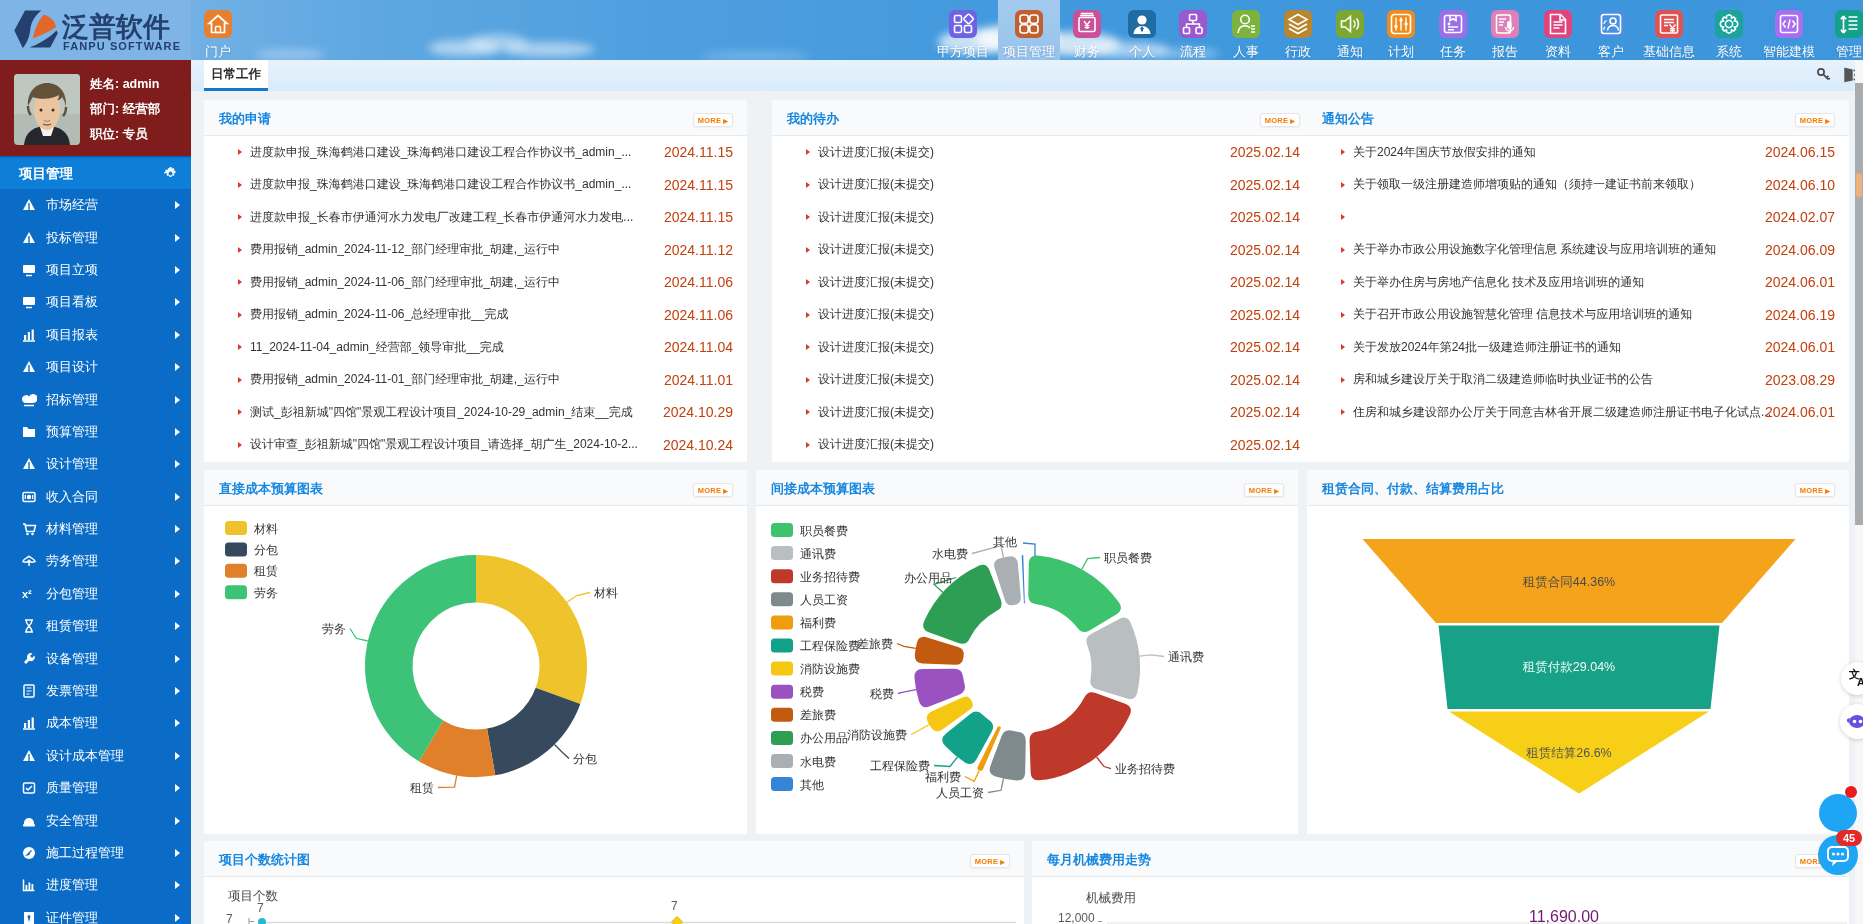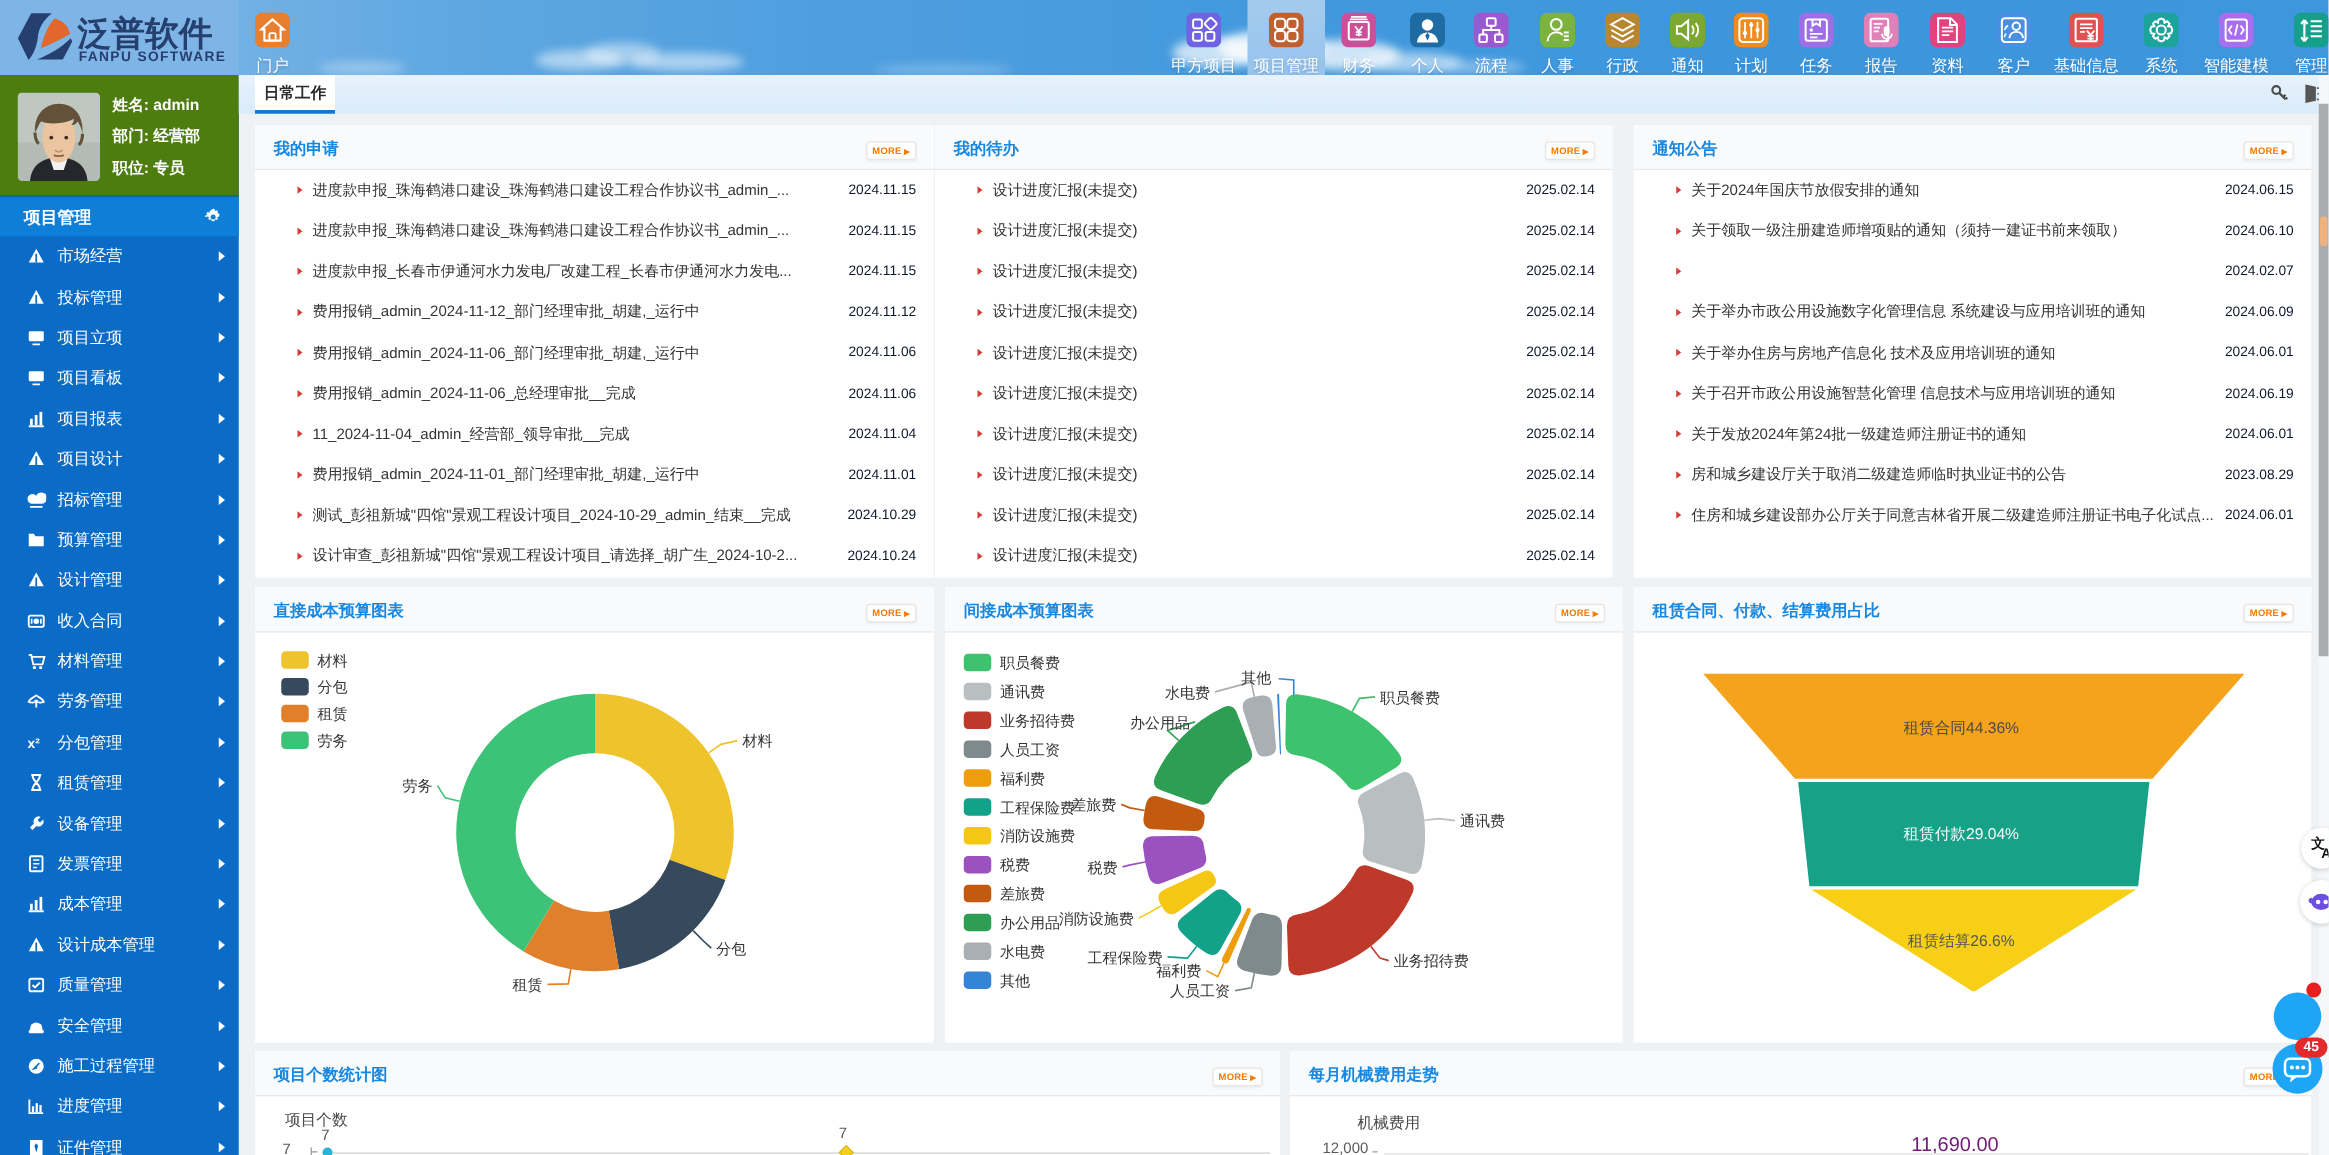--- a/index.html
+++ b/index.html
@@ -11,21 +11,21 @@
 .cloud { position:absolute; background:#fff; border-radius:50%; filter:blur(4px); }
 #logo { position:absolute; left:0; top:0; width:191px; height:60px; background:#7fb5e6; }
 #logotxt { position:absolute; left:62px; top:9px; color:#25406f; font-size:27px; font-weight:bold; font-family:"Liberation Sans",sans-serif; }
 #logoen { position:absolute; left:63px; top:40px; color:#25406f; font-size:11px; font-weight:bold; letter-spacing:1.1px; }
 .navitem { position:absolute; top:10px; width:62px; text-align:center; }
 .navlab { color:#fff; font-size:13px; margin-top:1px; white-space:nowrap; text-shadow:0 1px 2px rgba(0,60,120,.25); }
 #menhu { position:absolute; left:187px; top:10px; width:62px; text-align:center; }
 
 
 #sidebar { position:absolute; left:0; top:60px; width:191px; height:864px; background:#0a6cc6; }
-#userarea { position:absolute; left:0; top:0; width:191px; height:97px; background:#4d7c0f; border-bottom:1px solid #0963b4; }
+#userarea { position:absolute; left:0; top:0; width:191px; height:97px; background:#7f1d1d; border-bottom:1px solid #0963b4; }
 #avatar { position:absolute; left:14px; top:14px; width:66px; height:71px; border-radius:4px; overflow:hidden; }
 .uline { position:absolute; left:90px; color:#fff; font-size:12.5px; font-weight:bold; }
 #mhead { position:absolute; left:0; top:98px; width:191px; height:31px; background:#0e7fd9; color:#fff; font-weight:bold; font-size:13.5px; line-height:31px; padding-left:19px; }
 #mgear { position:absolute; right:12px; top:7px; }
 #menu { position:absolute; left:0; top:129px; width:191px; }
 .mitem { position:relative; height:32.4px; display:flex; align-items:center;text-align:center; }
 .mico { margin-left:21px; width:16px; height:16px; }
 .mlab { color:#fff; font-size:13px; margin-left:9px; white-space:nowrap; }
 .marr { position:absolute; right:11px; width:0; height:0; border-left:5px solid #fff; border-top:4.5px solid transparent; border-bottom:4.5px solid transparent; }
 
@@ -37,21 +37,21 @@
 
 .panel { position:absolute; background:#fff; }
 .phead { position:relative; height:36px; background:#f8fafb; border-bottom:1px solid #e7e9ea; }
 .ptitle { position:absolute; left:15px; top:10px; color:#1787e0; font-size:13px; font-weight:bold; }
 .more { position:absolute; right:14px; top:13px; background:#fff; border:1px solid #e6e6e6; border-radius:3px; font-size:7.5px; font-weight:bold; color:#f57a00; padding:1.5px 4px; letter-spacing:.2px; box-shadow:0 1px 2px rgba(0,0,0,.05); line-height:1.2; }
 .marrow { font-size:6px; margin-left:2px; }
 .rows { padding-top:0px;padding-left:17px; }
 .row { position:relative; height:32.5px; display:flex; align-items:center; }
 .bullet { margin-left:17px; width:0; height:0; border-left:4.5px solid #d63c35; border-top:3.5px solid transparent; border-bottom:3.5px solid transparent; flex:none; }
 .rtext { margin-left:8px; color:#333; font-size:12px; white-space:nowrap; overflow:hidden; max-width:420px; }
-.rdate { position:absolute; right:14px; color:#0f172a; font-size:11px; }
+.rdate { position:absolute; right:14px; color:#c2410c; font-size:14px; }
 
 
 #sbar { position:absolute; right:0; top:60px; width:8px; height:864px; background:#f6f7f8; }
 #sthumb { position:absolute; right:0px; top:23px; width:8px; height:442px; background:#a9acae; }
 #smark { position:absolute; right:1px; top:113px; width:6px; height:24px; background:#efb27d; border-radius:3px; }
 .float { position:absolute; border-radius:50%; }
 </style></head>
 <body>
 <div id="page">
 
@@ -475,21 +475,21 @@
           <span class="rtext">测试_彭祖新城"四馆"景观工程设计项目_2024-10-29_admin_结束__完成</span>
           <span class="rdate">2024.10.29</span>
         </div>
         <div class="row">
           <span class="bullet"></span>
           <span class="rtext">设计审查_彭祖新城"四馆"景观工程设计项目_请选择_胡广生_2024-10-2...</span>
           <span class="rdate">2024.10.24</span>
         </div>
       </div>
 </div>
-<div class="panel" style="left:748px;top:100px;width:542px;height:362px">
+<div class="panel" style="left:772px;top:100px;width:542px;height:362px">
   <div class="phead">
         <span class="ptitle">我的待办</span>
         <span class="more">MORE<span class="marrow">▶</span></span>
       </div>
   <div class="rows">
         <div class="row">
           <span class="bullet"></span>
           <span class="rtext">设计进度汇报(未提交)</span>
           <span class="rdate">2025.02.14</span>
         </div>

